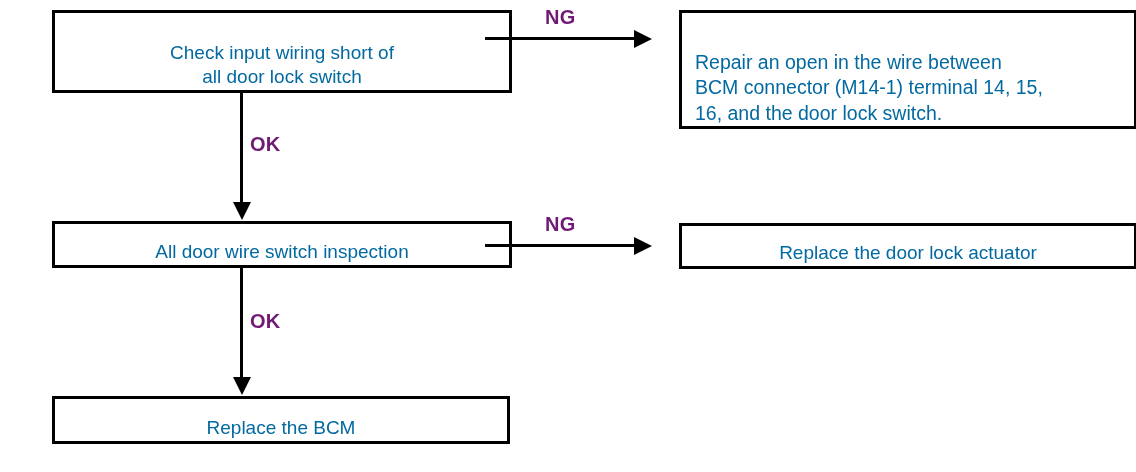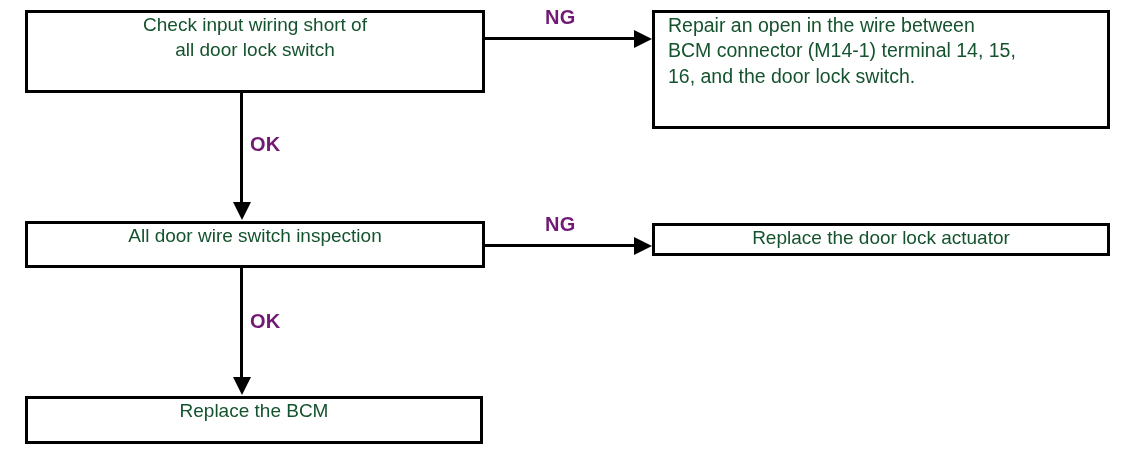--- a/index.html
+++ b/index.html
@@ -18,22 +18,23 @@
     height: 472px;
     background: #ffffff;
     overflow: hidden;
   }
   .node {
     position: absolute;
     box-sizing: border-box;
     border: 3px solid #000000;
     background: #ffffff;
     display: flex;
-    align-items: flex-start;
-    color: #14532d;
+    align-items: flex-end;
+    color: #0369a1;
+    margin-left: 27px;
   }
   .node.center {
     justify-content: center;
     text-align: center;
   }
   .node.left {
     justify-content: flex-start;
     text-align: left;
   }
   .node-text {
@@ -51,21 +52,21 @@
     left: 652px; top: 10px;  width: 458px;  height: 119px;
     font-size: 19.5px;
     padding-left: 13px;
     padding-right: 24px;
   }
   #node-all-door-lock-inspection {
     left: 25px;  top: 221px; width: 460px;  height: 47px;
     font-size: 19px;
   }
   #node-replace-actuator {
-    left: 652px; top: 223px; width: 458px;  height: 33px;
+    left: 652px; top: 223px; width: 458px;  height: 46px;
     font-size: 19px;
   }
   #node-replace-bcm {
     left: 25px;  top: 396px; width: 458px;  height: 48px;
     font-size: 19px;
   }
   
   .conn {
     position: absolute;
     background: #000000;

